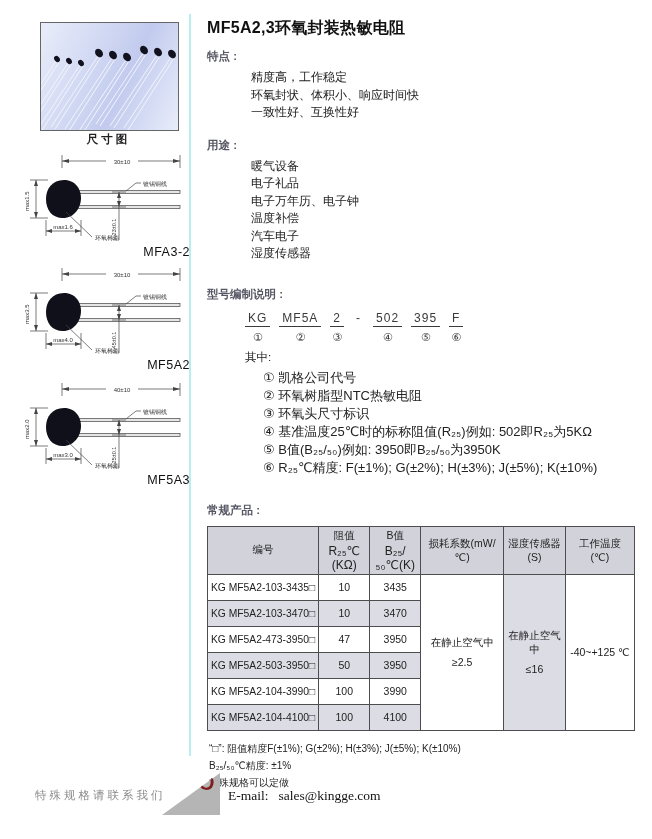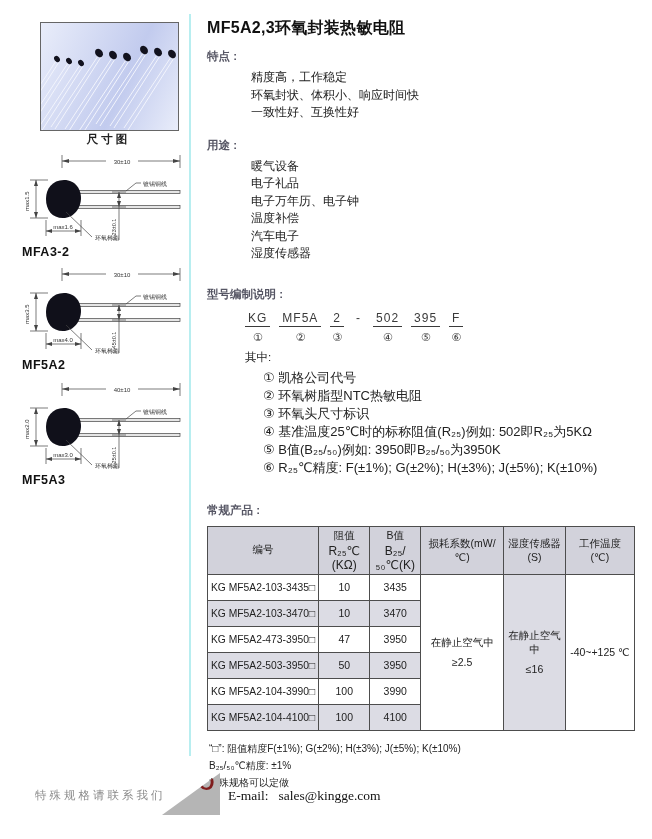--- a/index.html
+++ b/index.html
@@ -18,21 +18,21 @@
   .diagram{position:absolute;left:22px;width:168px;}
   .diagram svg{display:block;width:168px;height:92px;}
   .d1{top:152px;} .d2{top:265px;} .d3{top:380px;}
   .thin{stroke:#444;stroke-width:.7;fill:none;}
   .arr{fill:#444;}
   .lead{fill:#e6e6e6;stroke:#444;stroke-width:.7;}
   .head{fill:#10101a;}
   .t{font-size:6px;fill:#333;font-family:"Liberation Sans",sans-serif;}
   .ts{font-size:5.5px;fill:#333;font-family:"Liberation Sans",sans-serif;}
   .mid{text-anchor:middle;}
-  .diagram-name{text-align:left;font-weight:bold;font-size:12.5px;color:#111;
+  .diagram-name{text-align:right;font-weight:normal;font-size:12.5px;color:#111;
                 letter-spacing:.5px;margin-top:1px;}
 
   .divider{position:absolute;left:189px;top:14px;width:2px;height:742px;background:var(--divider);}
 
   
   .right-col{position:absolute;left:207px;top:18px;width:443px;}
   .title{margin:0 0 10px 0;font-size:16px;font-weight:bold;color:#111;letter-spacing:.3px;}
   .sec-heading{font-size:11.5px;font-weight:bold;color:#565664;margin:0 0 5px 0;}
   .plain-list{list-style:none;margin:0;padding:0 0 0 44px;font-size:12px;
               line-height:17.5px;color:#222;}

